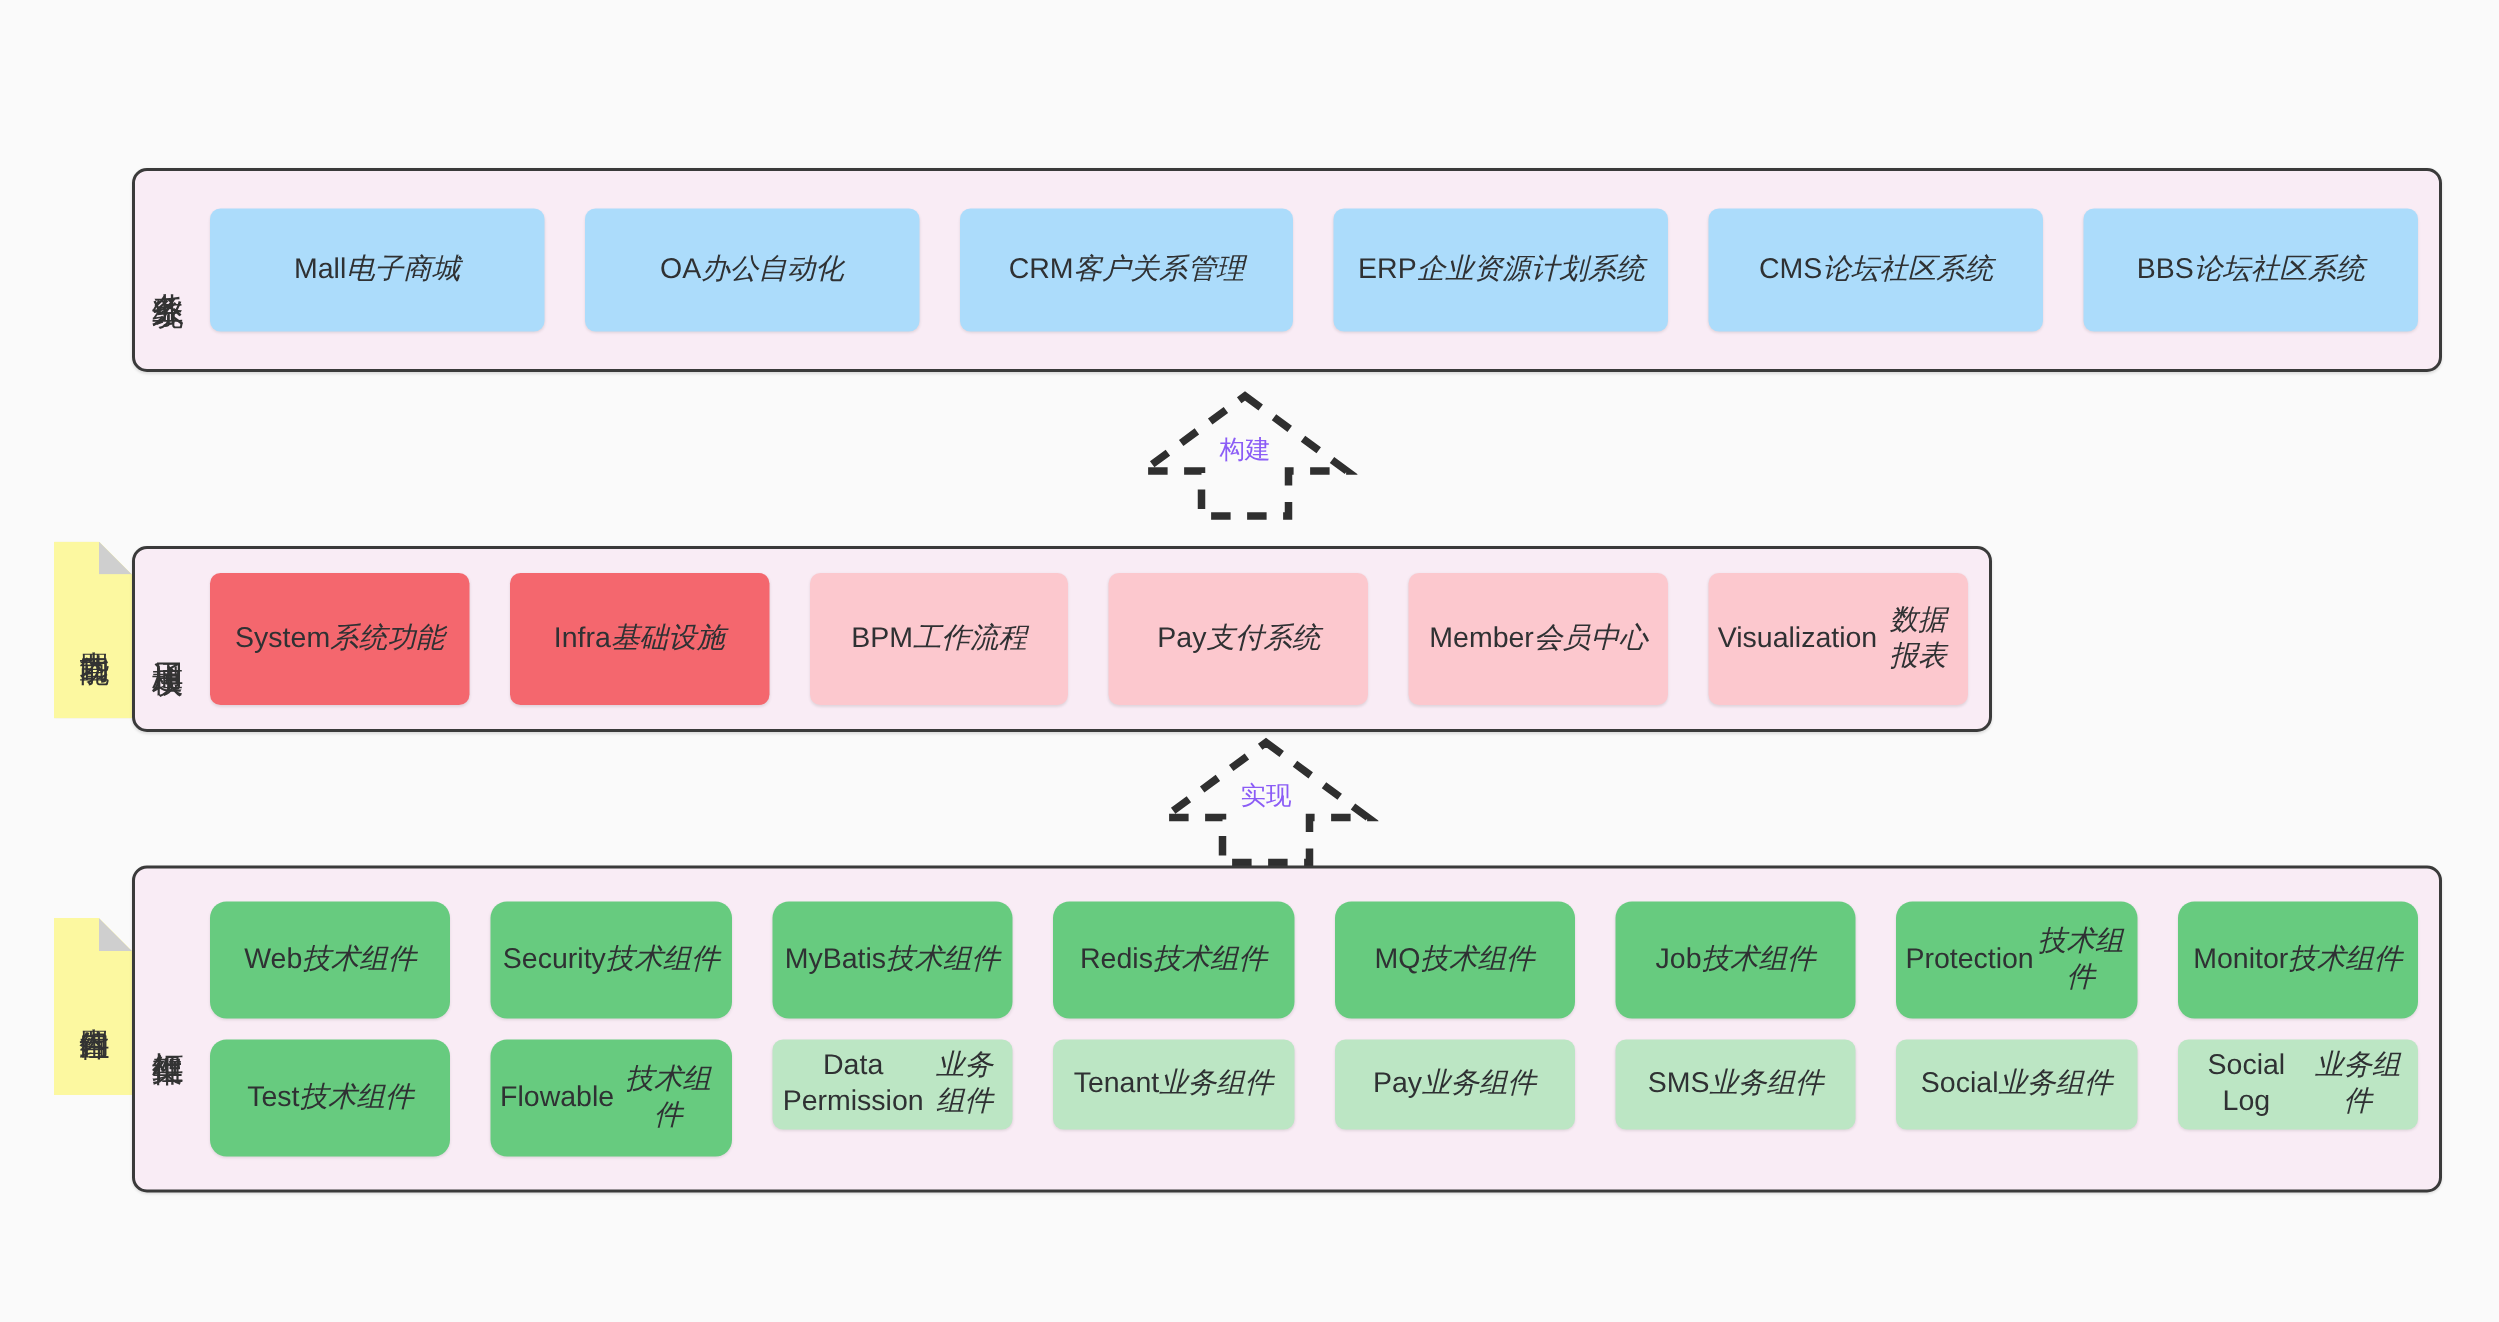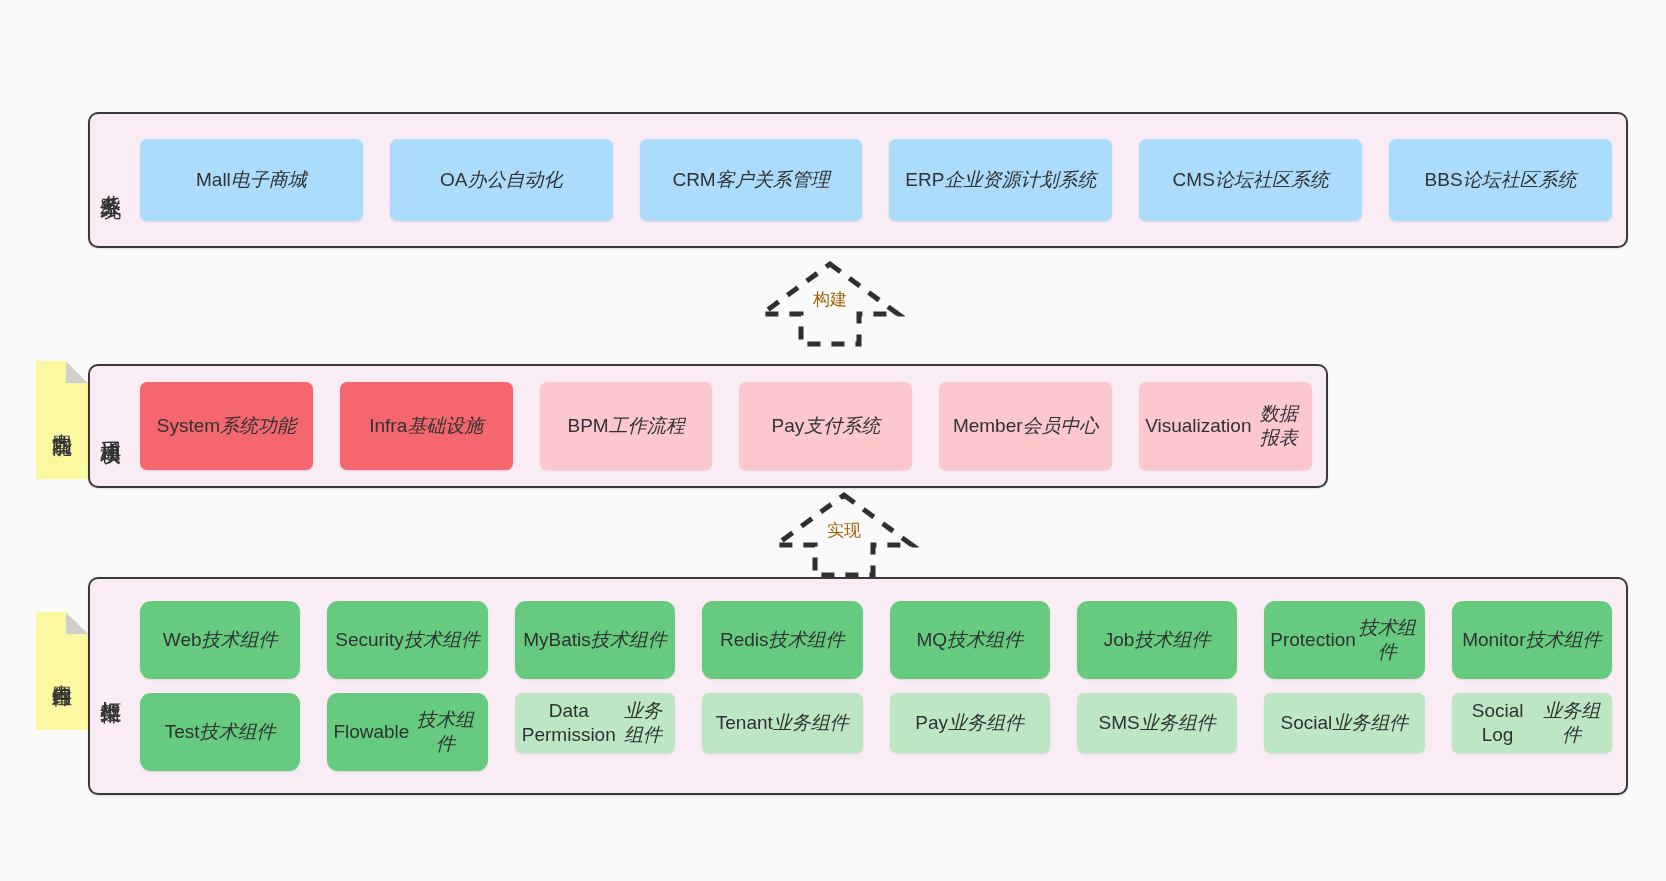--- a/index.html
+++ b/index.html
@@ -119,21 +119,21 @@
   
   .arrow {
     position: absolute;
     pointer-events: none;
   }
   .arrow .label {
     position: absolute;
     left: 50%;
     transform: translateX(-50%);
     font-size: 17px;
-    color: #a16207;
+    color: #8b5cf6;
     background: transparent;
     white-space: nowrap;
     user-select: none;
     font-family: Liberation Serif, serif;
   }
 </style>
 </head>
 <body>
 
 <div id="canvas">

